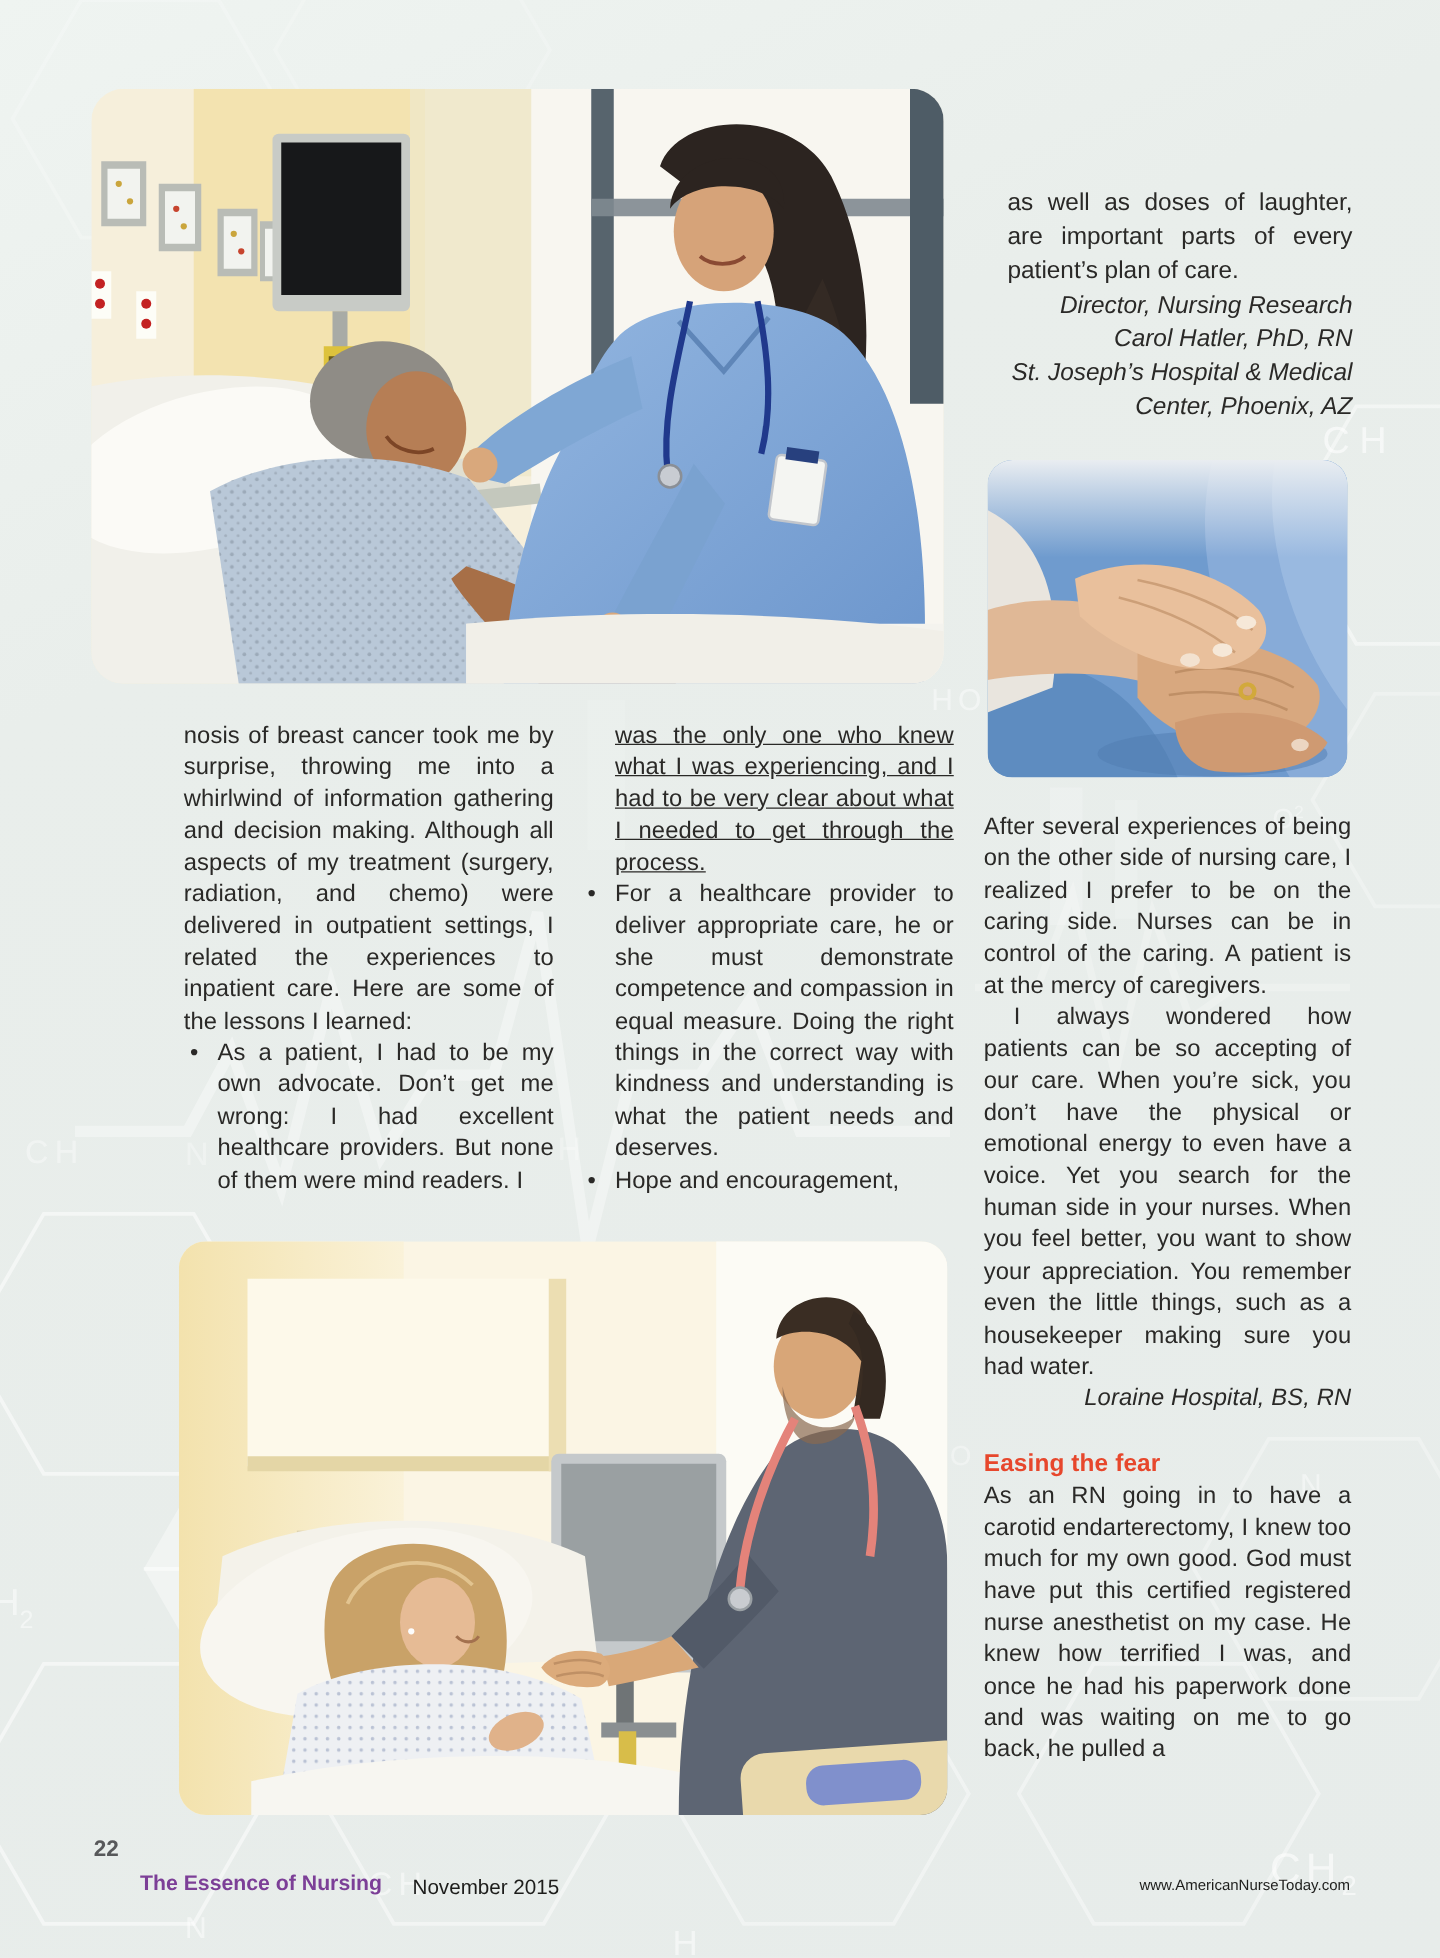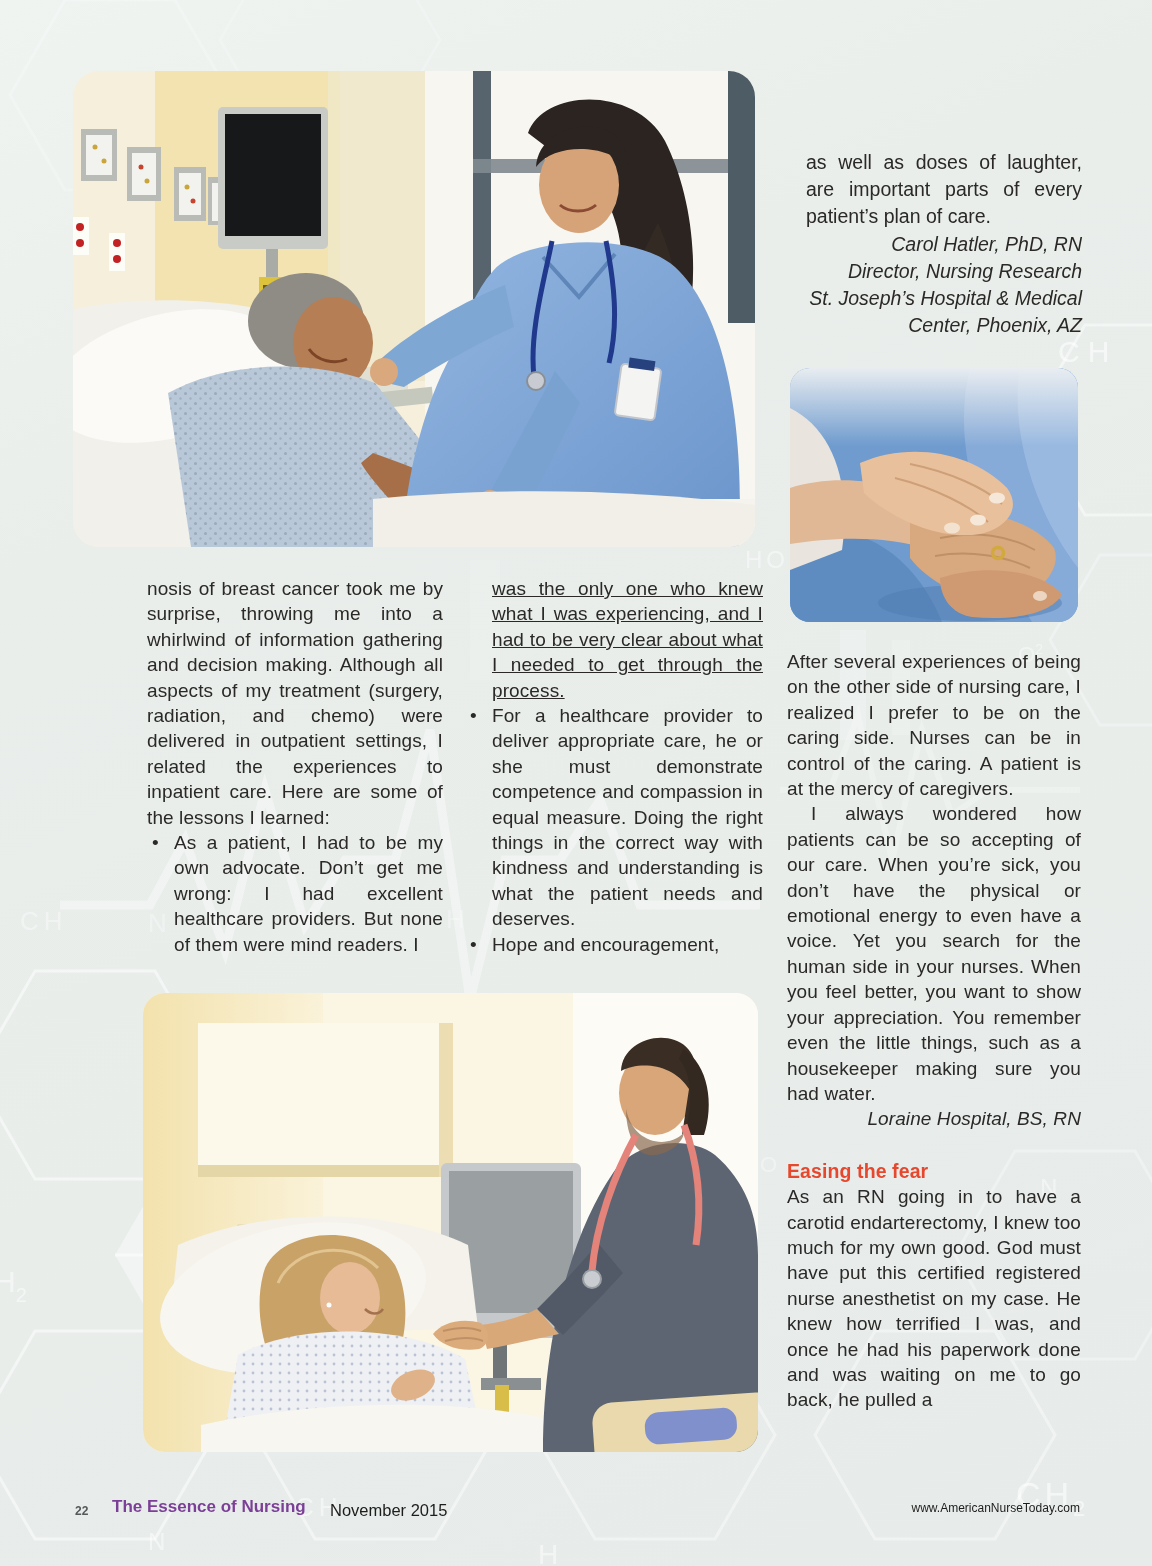--- a/index.html
+++ b/index.html
@@ -25,21 +25,21 @@
   .col3 { position:absolute; left:787px; top:649px; width:294px; }
 
   .bullet { position:relative; padding-left:27px; }
   .bullet::before { content:"\2022"; position:absolute; left:5px; top:0; }
   .cont { padding-left:27px;text-decoration:underline; }
   .indent-para { text-indent:24px; }
 
   .section-heading { color:#e7472c; font-weight:bold; font-size:19.5px; line-height:25.4px; text-align:left; }
   .section-gap { margin-top:27px; }
 
-  .footer-pageno { position:absolute; left:75px; top:1504px; font-size:12px; font-weight:bold; color:#57585a; }
+  .footer-pageno { position:absolute; left:75px; top:1469px; font-size:18px; font-weight:bold; color:#57585a; }
   .footer-pub { position:absolute; left:112px; top:1497px; font-size:17px; font-weight:bold; color:#7c3f97; }
   .footer-date { position:absolute; left:330px; top:1501px; font-size:16.5px; color:#1d1d1b; }
   .footer-url { position:absolute; right:72px; top:1501px; font-size:12px; color:#1d1d1b;text-align:center; }
 </style>
 </head>
 <body>
 
 <div class="page">
 
   <svg class="wm" viewBox="0 0 1152 1566" aria-hidden="true">
@@ -194,22 +194,22 @@
         </g>
       </g>
       <rect x="300" y="428" width="382" height="48" fill="#f4f3ee"></rect>
       <path d="M300,428 C420,416 560,418 682,434 L682,476 L300,476 Z" fill="#f1efe8"></path>
     </svg>
   </div>
 
   <div class="quote">
     <div>as well as doses of laughter, are important parts of every patient’s plan of care.</div>
     <div class="attr">
+      <div class="attr-line">Director, Nursing Research</div>
       <div class="attr-line">Carol Hatler, PhD, RN</div>
-      <div class="attr-line">Director, Nursing Research</div>
       <div class="attr-line">St. Joseph’s Hospital &amp; Medical</div>
       <div class="attr-line">Center, Phoenix, AZ</div>
     </div>
   </div>
 
   <div class="photo photo2" role="img">
     <svg viewBox="0 0 288 254" preserveAspectRatio="none">
       <defs>
         <linearGradient id="fadew" x1="0" y1="0" x2="0" y2="1">
           <stop offset="0" stop-color="#e9edf1"></stop>

